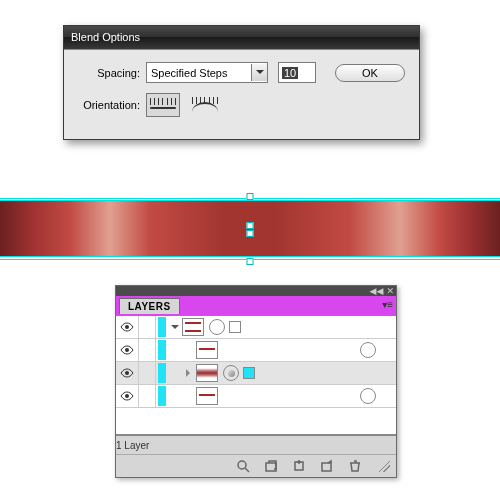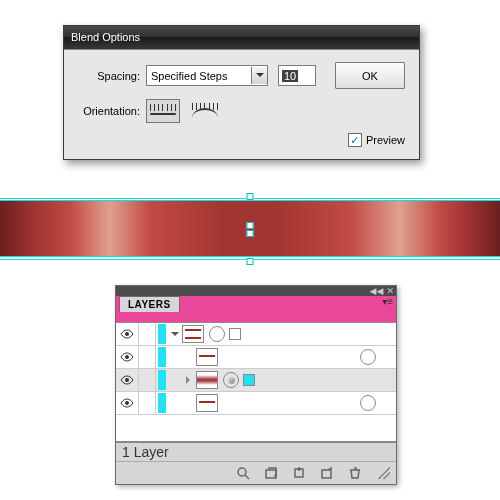--- a/index.html
+++ b/index.html
@@ -9,21 +9,21 @@
 .titlebar{height:23px;background:linear-gradient(to bottom,#4a4a4a 0%,#2e2e2e 50%,#1a1a1a 50%,#383838 100%);color:#fff;font-weight:normal;padding-left:7px;line-height:23px;font-size:11px}
 .dlgbody{background:#e7e7e7;padding:12px 10px;border-top:1px solid #888}
 .row{display:flex;align-items:center;margin-bottom:10px}
 .lbl{width:66px;text-align:right;margin-right:6px}
 .select{position:relative;display:flex;align-items:center;border:1px solid #7a7a7a;background:#fff;height:19px}
 .select input{border:none;font:inherit;height:17px;padding:0 4px;width:96px;outline:none}
 .select .arrowbtn{width:15px;height:17px;background:linear-gradient(#f5f5f5,#d5d5d5);border-left:1px solid #7a7a7a;display:flex;align-items:center;justify-content:center}
 .select .arrowbtn::after{content:"";border:4px solid transparent;border-top-color:#333;margin-top:3px}
 .numbox{margin-left:10px;border:1px solid #7a7a7a;height:19px;width:30px;padding:0 3px;display:flex;align-items:center;background:#fff}
 .numbox .hl{background:#404040;color:#fff;padding:0 2px}
-.btn{width:70px;height:27px;margin-left:auto;margin-right:4px;border:1px solid #7a7a7a;background:linear-gradient(#fdfdfd,#e0e0e0);border-radius:1px;cursor:pointer;font:inherit}
+.btn{width:70px;height:18px;margin-left:auto;margin-right:4px;border:1px solid #7a7a7a;background:linear-gradient(#fdfdfd,#e0e0e0);border-radius:9px;cursor:pointer;font:inherit}
 .orient{margin-top:4px}
 .oricon{width:32px;height:22px;border:1px solid transparent;margin-right:8px;display:flex;align-items:center;justify-content:center;background:#e7e7e7}
 .oricon.sel{border-color:#777;background:#d9d9d9}
 .spine{width:26px;height:10px;position:relative}
 .spine::before{content:"";position:absolute;left:0;right:0;top:7px;height:2px;background:#333;border-radius:2px}
 .spine.curved::before{border-radius:50%/100% 100% 0 0;height:8px;top:2px;background:none;border-top:2px solid #333}
 .ticks{position:absolute;left:0;right:0;top:-2px;height:9px;display:flex;justify-content:space-between}
 .ticks span{width:1px;height:7px;background:#333}
 .curved .ticks{top:-3px}
 .prevrow{display:flex;justify-content:flex-end;align-items:center;padding-right:4px;margin-top:10px}
@@ -35,21 +35,21 @@
 .ribbon{height:55px;border-top:1px solid #00e4e4;border-bottom:1px solid #00e4e4;background:linear-gradient(to right,#6b2020 0%,#9c3030 6%,#c24a44 14%,#e0a090 22%,#c24a44 30%,#a23530 45%,#a23530 55%,#c24a44 70%,#e0a090 80%,#c24a44 88%,#9c3030 94%,#6b2020 100%)}
 .ribbon::before{content:"";display:block;height:0;border-top:1px solid #00e4e4;position:relative;top:-3px}
 .ribbon-wrap::after{content:"";display:block;height:1px;background:#00e4e4;margin-top:2px}
 .handle{position:absolute;width:5px;height:5px;background:#fff;border:1px solid #00bcbc;left:50%;transform:translateX(-50%)}
 .h1{top:-7px}.h2{top:22px}.h2b{top:30px}.h3{top:58px}
 
 
 .panel{position:absolute;left:115px;top:285px;width:280px;border:1px solid #6a6a6a;background:#d6d6d6;box-shadow:2px 2px 5px rgba(0,0,0,.3)}
 .ptabbar{height:10px;background:#4b4b4b;display:flex;justify-content:flex-end;align-items:center;padding-right:2px;gap:3px}
 .ptabbar span{color:#ccc;font-size:9px;cursor:pointer}
-.ptabs{display:flex;background:#ec4899;height:26px;align-items:flex-start;padding-left:3px}
+.ptabs{display:flex;background:#d946ef;height:19px;align-items:center;padding-left:3px}
 .ptab{background:#d6d6d6;border:1px solid #6a6a6a;border-bottom:none;padding:2px 8px;font-size:10px;font-weight:bold;letter-spacing:.5px}
 .pmenu{margin-left:auto;margin-right:3px;font-size:10px;color:#333;cursor:pointer;padding-bottom:2px}
 .layerlist{background:#fff;border-top:1px solid #888;border-bottom:1px solid #888;min-height:118px}
 .lyr{display:flex;align-items:center;height:22px;border-bottom:1px solid #ccc}
 .eye{width:22px;height:22px;border-right:1px solid #ccc;display:flex;align-items:center;justify-content:center}
 .eye svg{width:14px;height:10px}
 .lockcol{width:16px;height:22px;border-right:1px solid #ccc}
 .colchip{width:8px;height:20px;margin:1px 2px}
 .cyan{background:#20e4f5}
 .indent{width:14px;display:flex;justify-content:center;align-items:center}
@@ -60,21 +60,21 @@
 .thumb.l1::before,.thumb.l1::after{content:"";position:absolute;left:2px;right:2px;height:2px;background:#a52828}
 .thumb.l1::before{top:3px}.thumb.l1::after{bottom:3px}
 .thumb.path::before{content:"";position:absolute;left:2px;right:2px;top:6px;height:2px;background:#a52828}
 .thumb.blend{background:linear-gradient(#fff 20%,#c08080 35%,#a02828 50%,#c08080 65%,#fff 80%)}
 .lyrname{flex:1}
 .target{width:14px;height:14px;border:1.5px solid #888;border-radius:50%;margin-right:4px;display:flex;align-items:center;justify-content:center}
 .target.filled::after{content:"";width:7px;height:7px;border-radius:50%;background:linear-gradient(135deg,#ddd,#888)}
 .selbox{width:10px;height:10px;border:1px solid #888;margin-right:5px;background:#fff}
 .selbox.on{background:#20e4f5}
 .lyr.sel{background:#e4e4e4}
-.pstatus{height:18px;border-top:1px solid #888;display:flex;align-items:center;padding-left:6px;font-size:14px;color:#333;background:#d6d6d6}
+.pstatus{height:18px;border-top:1px solid #888;display:flex;align-items:center;font-size:10px;color:#333;background:#d6d6d6}
 .pfoot{height:22px;display:flex;align-items:center;justify-content:flex-end;gap:10px;padding:0 6px;background:#d6d6d6;border-top:1px solid #aaa}
 .ficon{width:18px;height:16px;display:flex;align-items:center;justify-content:center;color:#555;cursor:pointer}
 .ficon svg{width:14px;height:14px;stroke:#666;fill:none;stroke-width:1.5}
 .resize{width:12px;height:12px;background:linear-gradient(135deg,transparent 50%,#888 50%,#888 58%,transparent 58%,transparent 70%,#888 70%,#888 78%,transparent 78%);margin-left:4px}
 </style>
 </head>
 <body>
 
 <div class="dialog">
   <div class="titlebar">Blend Options</div>
@@ -112,24 +112,20 @@
               <span></span>
               <span></span>
               <span></span>
               <span></span>
               <span></span>
               <span></span>
             </div>
           </div>
       </div>
     </div>
-    <div class="prevrow">
-      <span class="chk"></span>
-      <span>Preview</span>
-    </div>
   </div>
 </div>
 
 <div class="ribbon-wrap">
   <div class="ribbon"></div>
   <div class="handle h1"></div>
   <div class="handle h2"></div>
   <div class="handle h2b"></div>
   <div class="handle h3"></div>
 </div>

